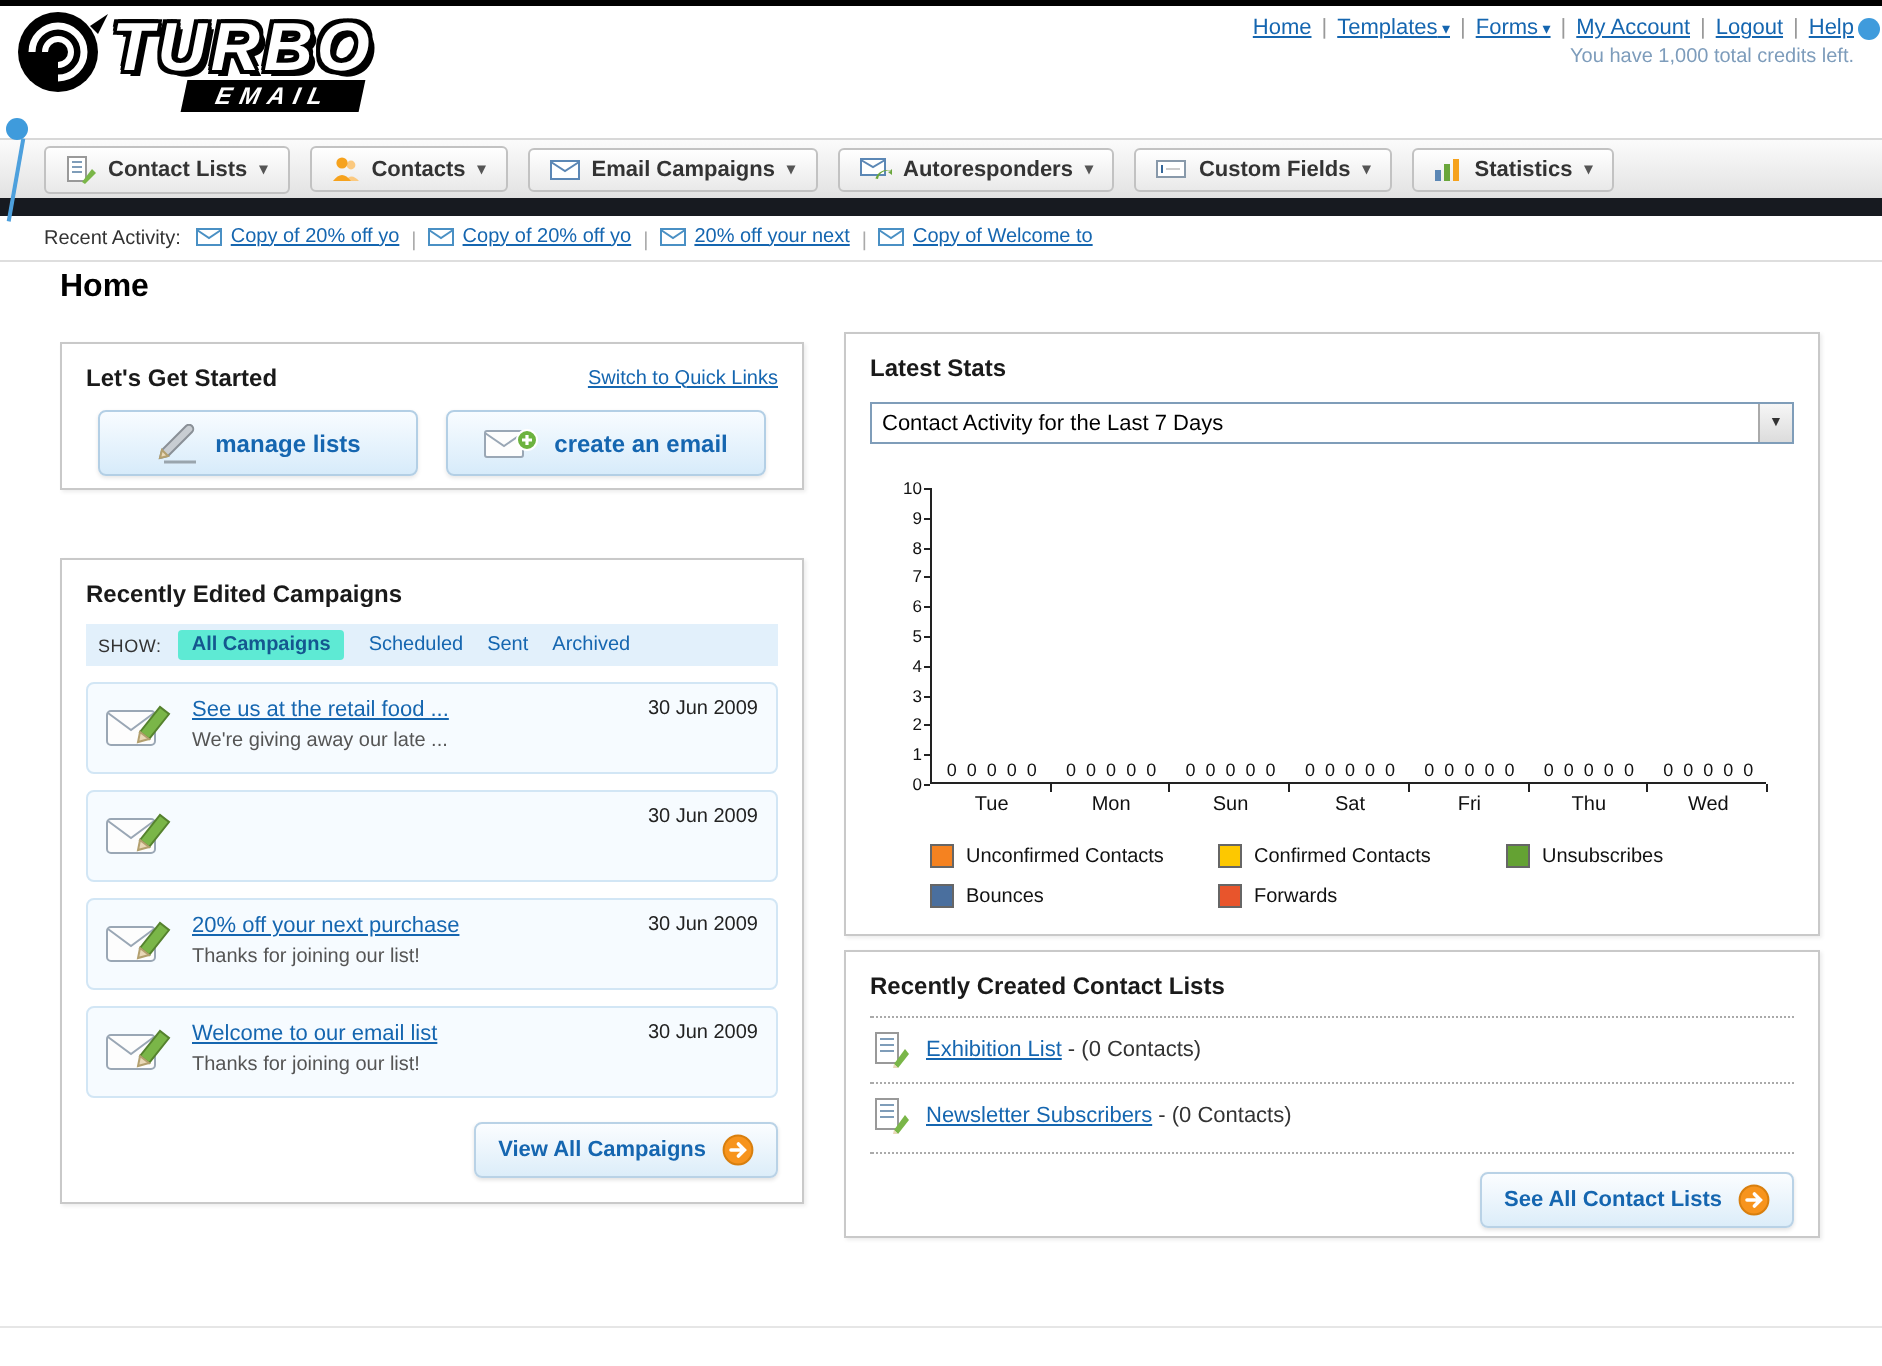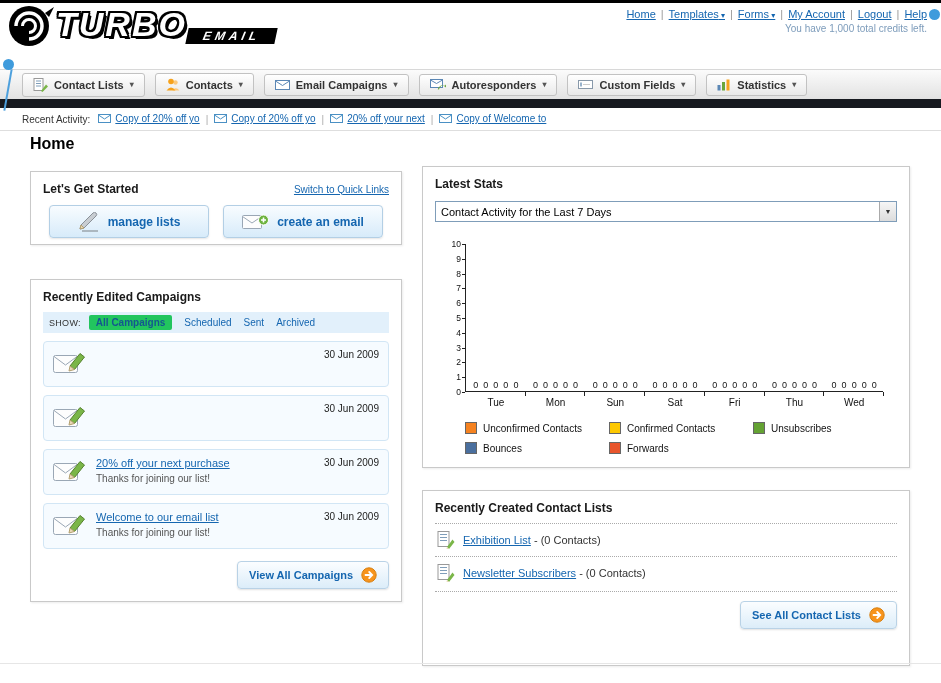--- a/index.html
+++ b/index.html
@@ -17,21 +17,21 @@
   .widget-dot { position: absolute; width: 11px; height: 11px; border-radius: 50%;
     background: #3f9bdc; z-index: 30; }
   .widget-dot-left { left: 3px; top: 56px; }
   .widget-dot-right { right: 1px; top: 6px; }
   .widget-line { position: absolute; left: 7px; top: 66px; width: 2px; height: 42px;
     background: #4da0dd; transform: rotate(10deg); z-index: 30; }
 
   
   .header { position: relative; height: 66px; }
   .logo { position: absolute; left: 8px; top: 2px; display: flex; align-items: flex-start; gap: 2px; }
-  .logo-text { display: flex; flex-direction: row; align-items: flex-end; }
+  .logo-text { display: flex; flex-direction: column; align-items: flex-end; }
   .logo-turbo {
     font-size: 34px; font-weight: bold; font-style: italic; letter-spacing: 2px; color: #fff;
     text-shadow: 2px 0 #000, -2px 0 #000, 0 2px #000, 0 -2px #000,
                  2px 2px #000, -2px -2px #000, 2px -2px #000, -2px 2px #000, 3px 3px 0 #000;
   }
   .logo-email {
     background: #000; color: #fff; font-weight: bold; font-style: italic; font-size: 12px;
     letter-spacing: 4px; padding: 1px 16px; transform: skewX(-12deg); margin-top: -4px; margin-right: 6px;
   }
   .header-right { position: absolute; right: 14px; top: 5px; text-align: right; }
@@ -75,21 +75,21 @@
     border: 1px solid #b3cfe5; border-radius: 4px; font-weight: bold; color: #1566b0;
     font-size: 12px; box-shadow: 0 1px 2px rgba(0,0,0,0.1); }
 
   
   .campaigns { left: 30px; top: 276px; width: 372px; padding-bottom: 12px; }
   .show-bar { margin-top: 8px; background: #e2f0fb; display: flex; align-items: center;
     gap: 8px; padding: 3px 6px; font-size: 10px; }
   .show-label { color: #333; font-size: 9px; letter-spacing: 0.3px; }
   .show-tabs { display: inline-flex; gap: 12px; align-items: center; }
   .show-tab { color: #1566b0; text-decoration: none; font-size: 10px; }
-  .show-tab.selected { background: #22c55e; padding: 2px 7px; font-weight: bold; color: #14578f; border-radius: 2px; }
+  .show-tab.selected { background: #5eead4; padding: 2px 7px; font-weight: bold; color: #14578f; border-radius: 2px; }
   .campaign-item { margin-top: 8px; display: flex; align-items: flex-start; gap: 9px;
     background: #f6fbff; border: 1px solid #d2e6f5; border-radius: 4px; padding: 7px 9px; min-height: 46px; }
   .ci-icon { margin-top: 1px; }
   .ci-title { font-size: 11px; }
   .ci-sub { color: #555; margin-top: 4px; font-size: 10px; }
   .ci-date { margin-left: auto; font-size: 10px; color: #222; white-space: nowrap; }
   .view-all-row { display: flex; justify-content: flex-end; margin-top: 12px; }
   .small-btn { display: inline-flex; align-items: center; gap: 8px; padding: 5px 11px;
     background: linear-gradient(#fbfdff, #dcedf9); border: 1px solid #b9d2e6; border-radius: 4px;
     font-weight: bold; color: #1566b0; font-size: 11px; box-shadow: 0 1px 2px rgba(0,0,0,0.12); margin-left: 26px; }
@@ -109,21 +109,21 @@
   .y-tick { position: absolute; left: 27px; width: 3px; height: 1px; background: #222; }
   .x-tick { position: absolute; top: 154px; width: 1px; height: 4px; background: #222; }
   .zero-group { position: absolute; top: 142px; text-align: center; font-size: 9px; color: #111; }
   .zero-group span { margin: 0 2.5px; }
   .x-label { position: absolute; top: 159px; text-align: center; font-size: 10px; color: #111; }
   .legend { margin-left: 30px; margin-top: 10px; display: flex; flex-wrap: wrap; row-gap: 8px; width: 434px; }
   .legend-item { display: flex; align-items: center; gap: 6px; width: 144px; font-size: 10px; color: #111; }
   .legend-swatch { width: 12px; height: 12px; border: 1px solid #666; flex: 0 0 auto; }
 
   
-  .contact-lists { left: 422px; top: 487px; width: 488px; height: 176px; }
+  .contact-lists { left: 422px; top: 472px; width: 488px; height: 144px; }
   .cl-items { margin-top: 8px; }
   .cl-row { display: flex; align-items: center; gap: 8px; padding: 7px 2px; border-top: 1px dotted #aaa; }
   .cl-suffix { color: #333; }
   .cl-footer { border-top: 1px dotted #aaa; display: flex; justify-content: flex-end; padding-top: 9px; margin-top: 2px; }
 
   .page-footer-line { position: absolute; left: 0; right: 0; top: 660px; border-top: 1px solid #e6e6e6; }
 </style>
 </head>
 <body>
 
@@ -309,20 +309,21 @@
     <div id="campaign-items">
         <div class="campaign-item">
           <span class="icon ci-icon">
             <svg width="34" height="26" viewBox="0 0 34 26">
               <rect x="0.5" y="5.5" width="24" height="17" rx="2" fill="#fdfdfd" stroke="#9aa7b5"></rect>
               <path d="M1 6.5 L12.5 15 L24 6.5" fill="none" stroke="#9aa7b5"></path>
               <path d="M17 16 L27 3.5 L31.5 7 L21.5 19.5 Z" fill="#7ab648" stroke="#55822e"></path>
               <path d="M17 16 L21.5 19.5 L16 21 Z" fill="#e9d8b8" stroke="#b3a06f"></path>
             </svg>
           </span>
+          <div class="ci-text"><a class="ci-title">See us at the retail food ...</a><div class="ci-sub">We're giving away our late ...</div></div>
           <div class="ci-date">30 Jun 2009</div>
         </div>
         <div class="campaign-item">
           <span class="icon ci-icon">
             <svg width="34" height="26" viewBox="0 0 34 26">
               <rect x="0.5" y="5.5" width="24" height="17" rx="2" fill="#fdfdfd" stroke="#9aa7b5"></rect>
               <path d="M1 6.5 L12.5 15 L24 6.5" fill="none" stroke="#9aa7b5"></path>
               <path d="M17 16 L27 3.5 L31.5 7 L21.5 19.5 Z" fill="#7ab648" stroke="#55822e"></path>
               <path d="M17 16 L21.5 19.5 L16 21 Z" fill="#e9d8b8" stroke="#b3a06f"></path>
             </svg>

